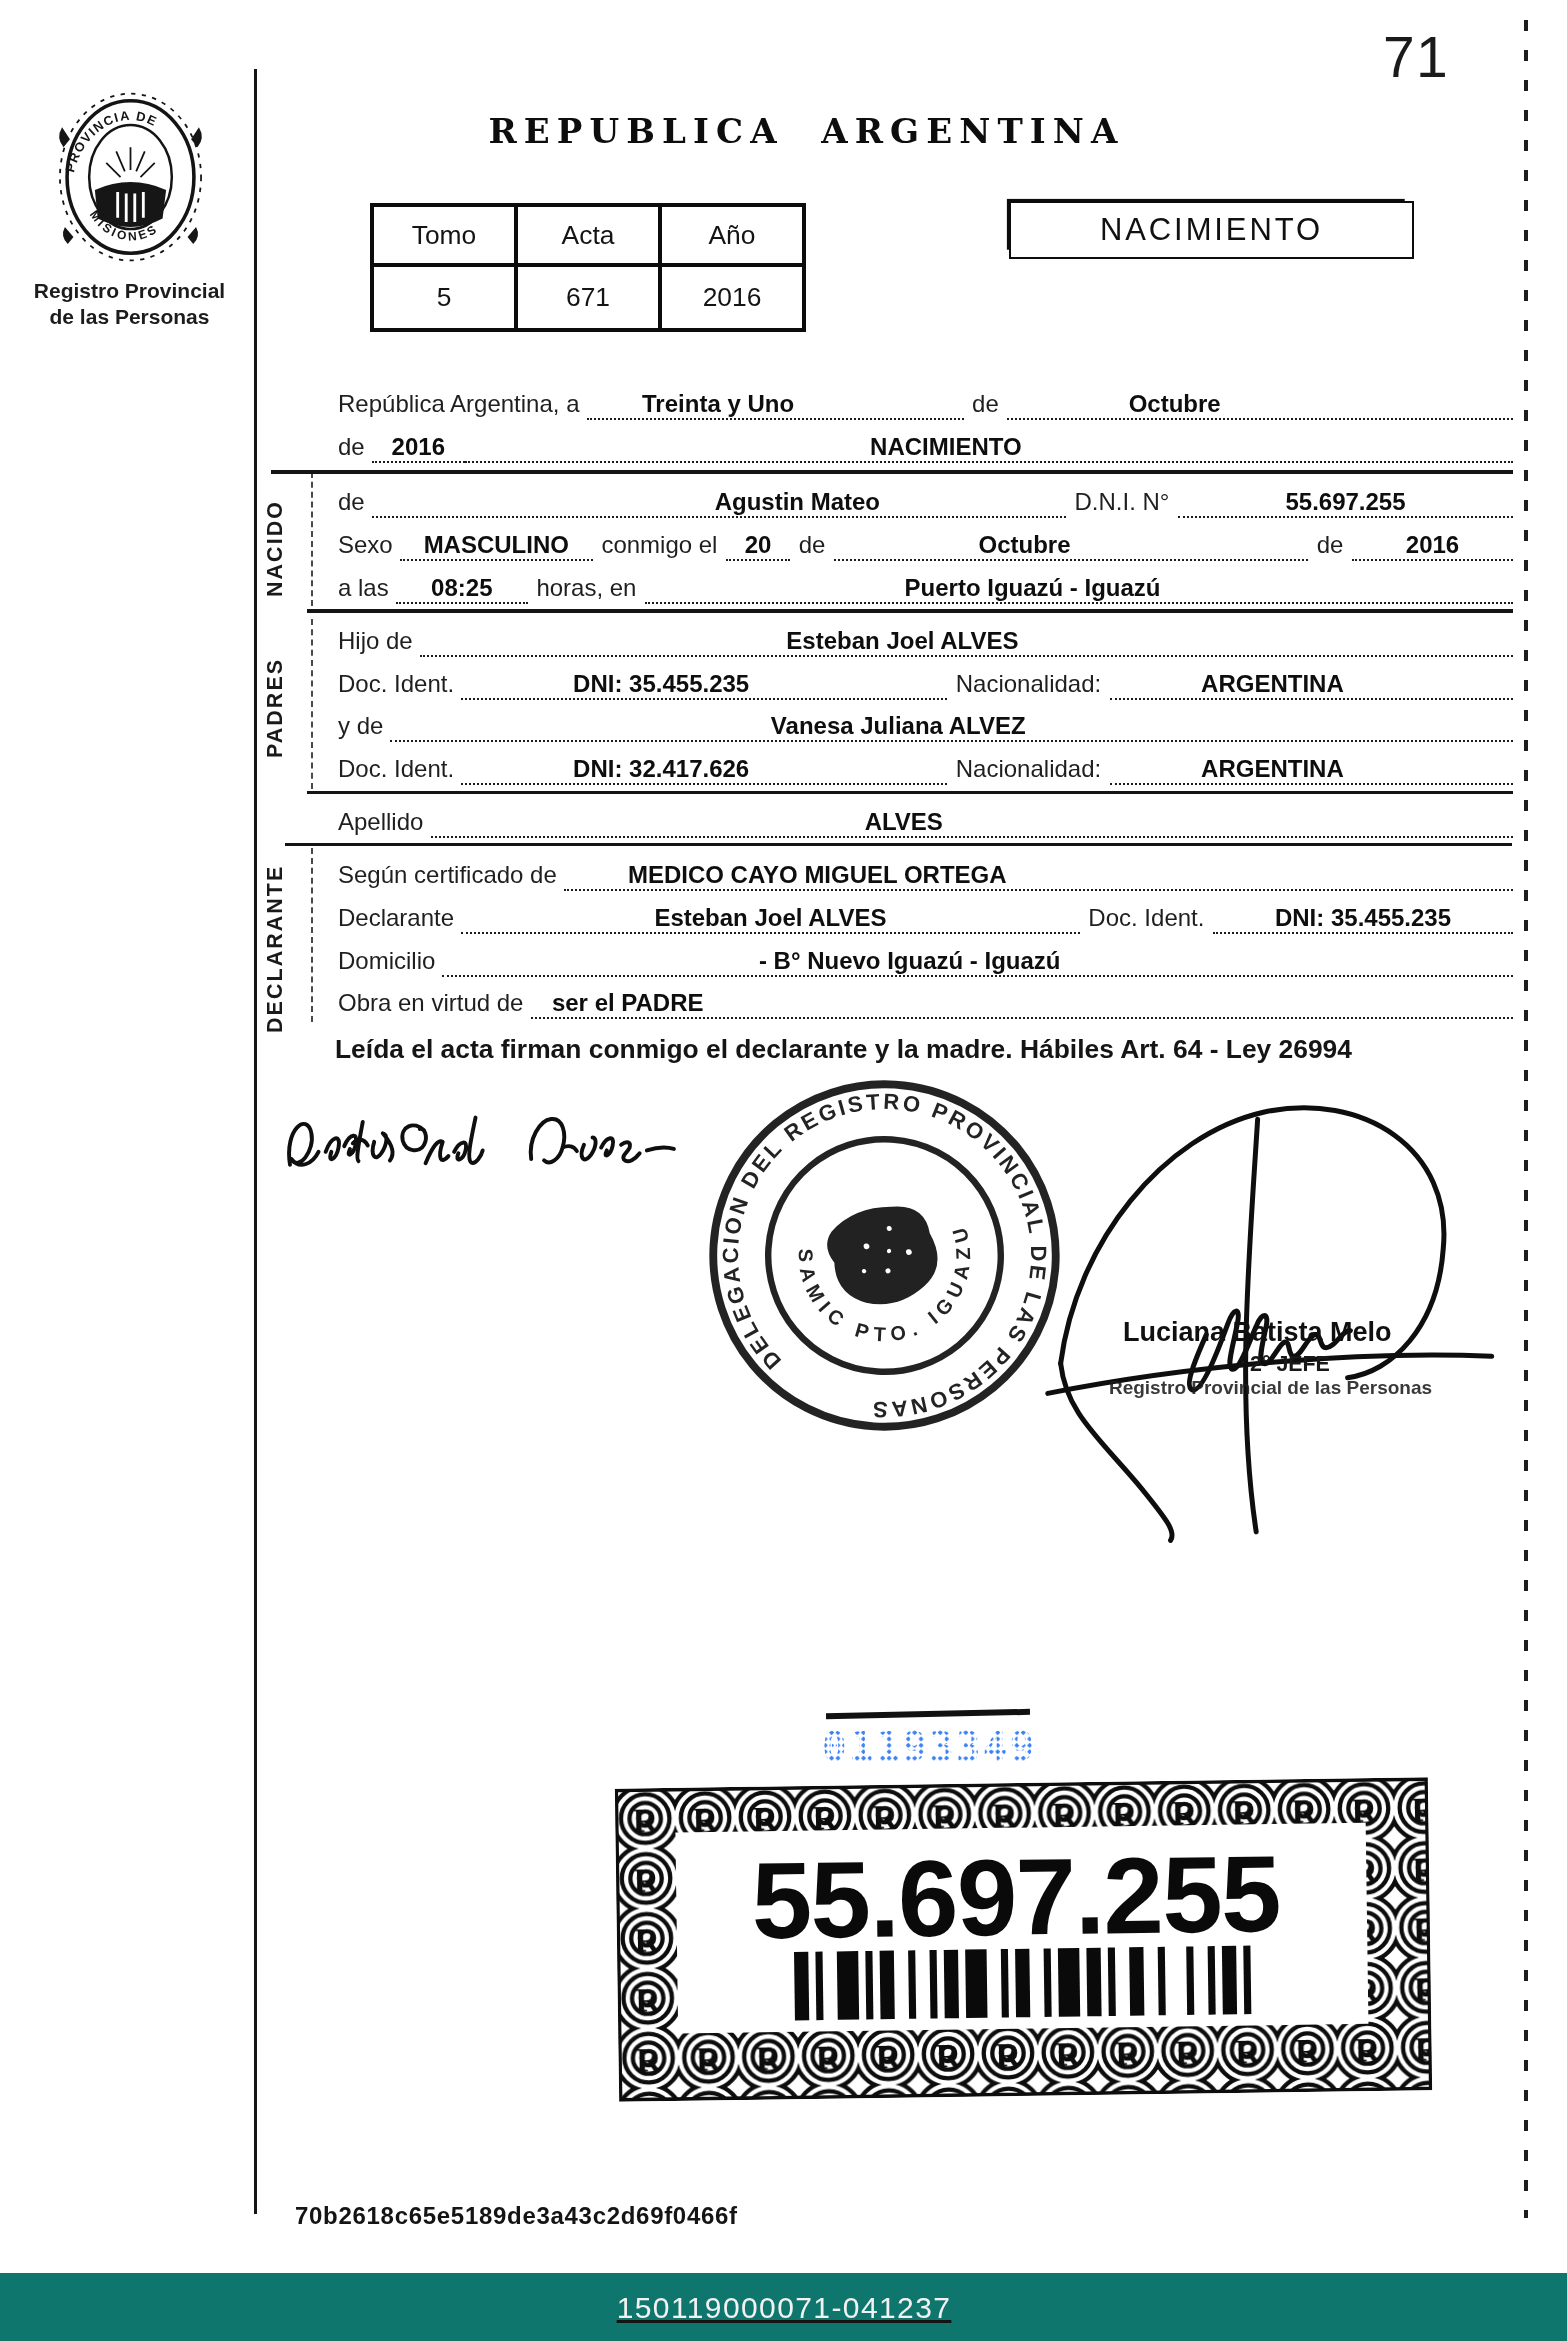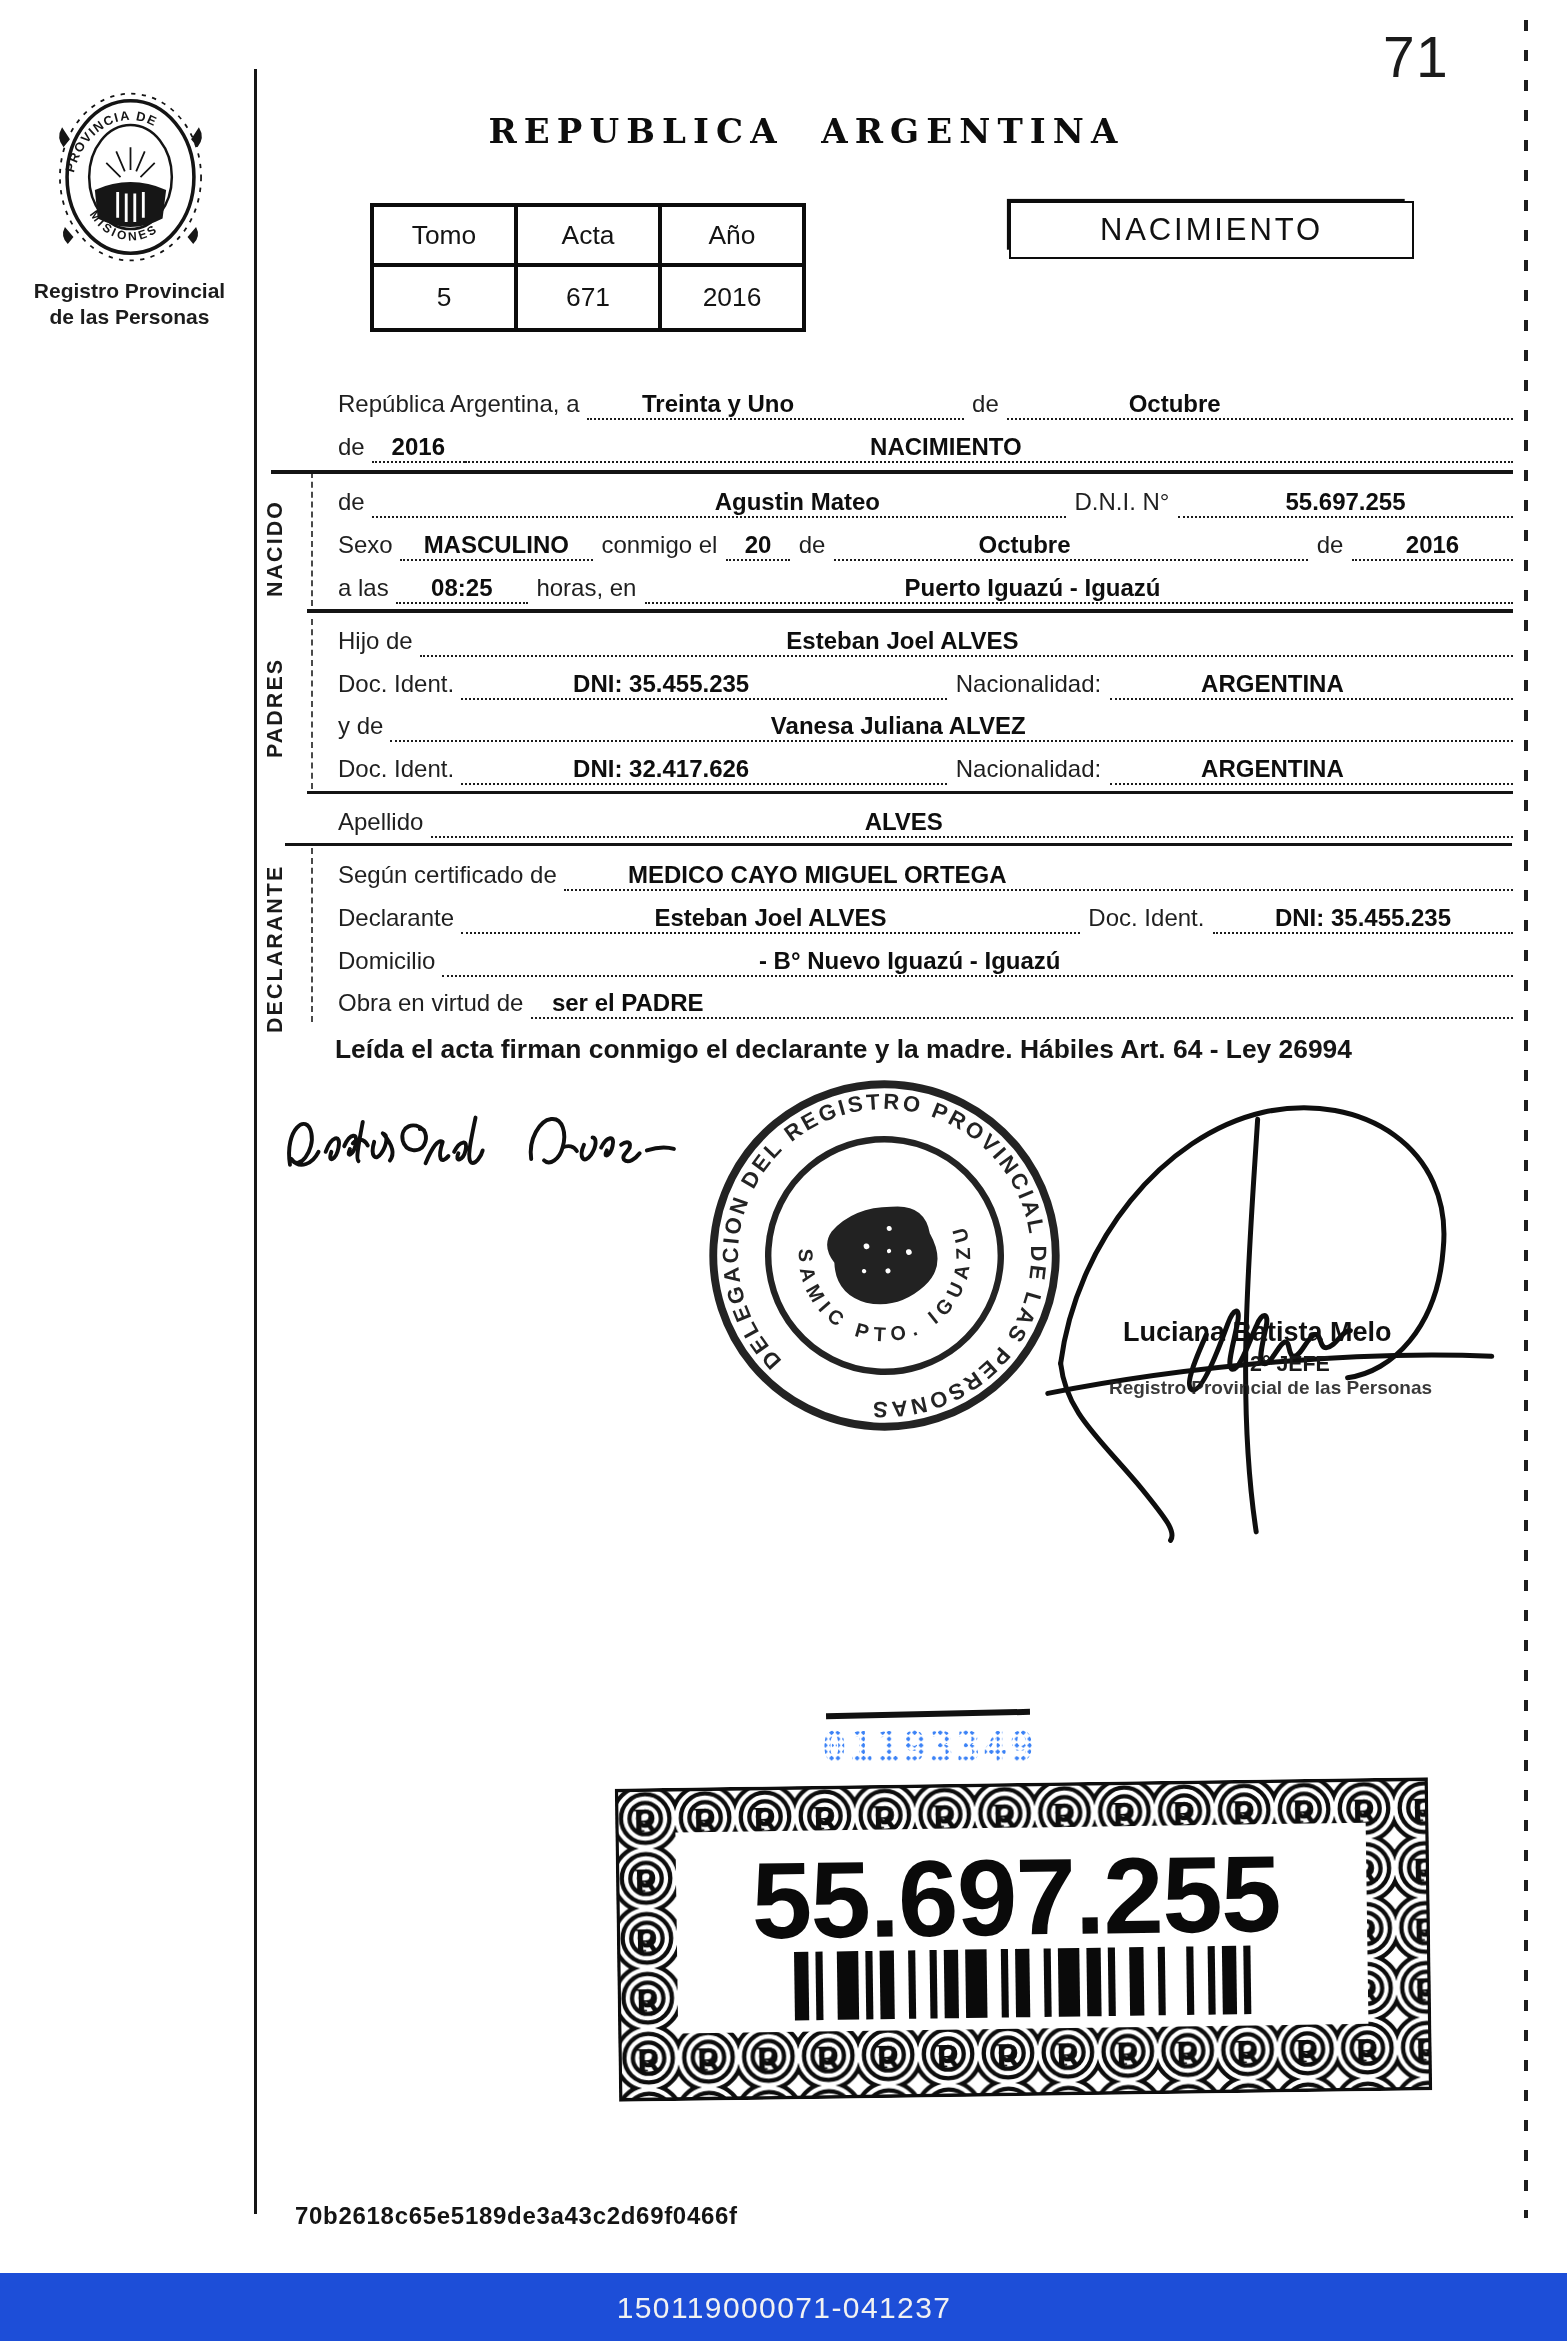--- a/index.html
+++ b/index.html
@@ -64,22 +64,22 @@
   #serial-number{left:822px;top:1723px;font-family:"DejaVu Sans Mono",monospace;
       font-weight:bold;font-size:41px;letter-spacing:2.1px;color:#3b82f6;
       -webkit-mask-image:radial-gradient(circle,#000 42%,transparent 47%);
       -webkit-mask-size:6.4px 6.4px;
       mask-image:radial-gradient(circle,#000 42%,transparent 47%);
       mask-size:6.4px 6.4px;}
   #sticker{left:617px;top:1783px;transform:rotate(-0.8deg);}
 
   
   #hash-code{left:295px;top:2202px;font-size:24px;font-weight:bold;letter-spacing:0.7px;color:#141414;}
-  #footer-bar{left:0;top:2273px;width:1568px;height:69px;background:#1d4ed8;
-              display:flex;align-items:center;justify-content:center;}
+  #footer-bar{left:0;top:2273px;width:1568px;height:69px;background:#0f766e;
+              display:flex;align-items:center;justify-content:center;text-decoration:underline;}
   #footer-code{color:#f2f2f2;font-size:30px;letter-spacing:1.4px;}
 </style>
 </head>
 <body>
 
 <div id="page">
 
   <div class="abs" id="page-number">71</div>
 
   <div class="abs vline-main"></div>

